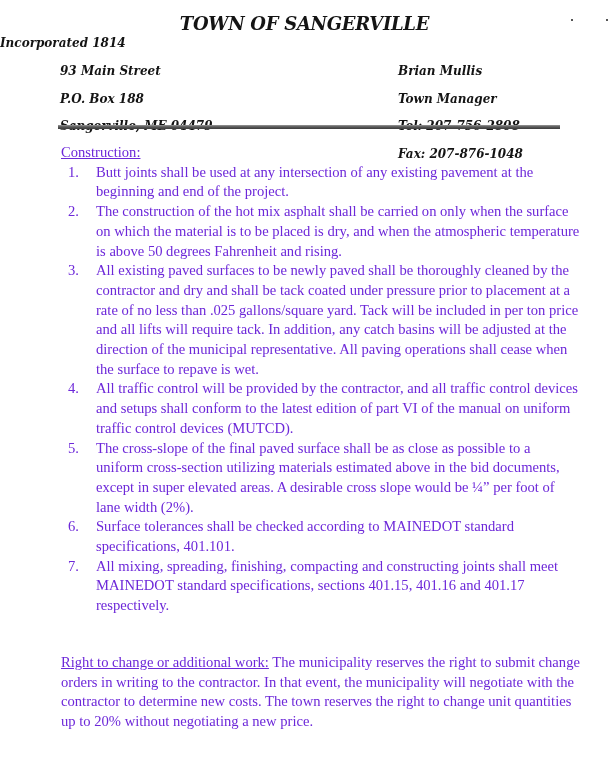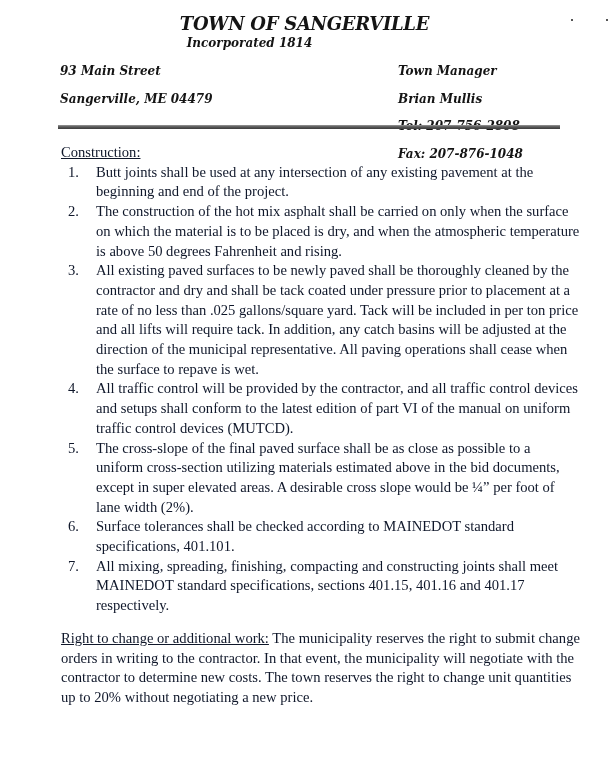--- a/index.html
+++ b/index.html
@@ -31,21 +31,20 @@
       width: 609px;
       text-align: center;
       font-size: 18px;
       letter-spacing: -0.3px;
     }
     .incorporated {
       position: absolute;
       top: 36px;
       left: 0;
       width: 499px;
-      text-align: center;
       font-size: 12px;
     }
     .addr-left {
       position: absolute;
       left: 60px;
       top: 52px;
       font-size: 12px;
       line-height: 15.5px;
     }
     .addr-right {
@@ -65,21 +64,21 @@
       background: linear-gradient(to bottom, #9a9a9a 0%, #5a5a5a 45%, #3c3c3c 100%);
     }
     .body-text {
       position: absolute;
       left: 61px;
       top: 143px;
       width: 520px;
       font-family: "Liberation Serif", "DejaVu Serif", serif;
       font-size: 14.6px;
       line-height: 19.7px;
-      color: #0f172a;
+      color: #6d28d9;
     }
     .section-heading {
       text-decoration: underline;
       margin: 0;
     }
     ol.construction-list {
       margin: 0;
       padding: 0 0 0 0;
       list-style: none;
     }
@@ -87,47 +86,48 @@
       position: relative;
       padding-left: 28px;
       margin-left: 7px;
     }
     ol.construction-list li .num {
       position: absolute;
       left: 0;
       top: 0;
     }
     .right-to-change {
-      margin-top: 13px;
+      margin-top: 37px;
     }
     .rtc-heading {
       text-decoration: underline;
     }
     .speck {
       position: absolute;
       width: 2px;
       height: 2px;
       background: #555;
     }
   </style>
 </head>
 <body>
 
 <div class="letterhead">
   <div class="town-title">TOWN OF SANGERVILLE</div>
   <div class="incorporated">Incorporated 1814</div>
 
   <div class="addr-left">
     <div>93 Main Street</div>
+    <div>P.O. Box 188</div>
     <div>Sangerville, ME  04479</div>
   </div>
 
   <div class="addr-right">
+    <div>Brian Mullis</div>
     <div>Town Manager</div>
-    <div>Brian Mullis</div>
     <div>Tel:  207-756-2808</div>
     <div>Fax: 207-876-1048</div>
   </div>
 </div>
 
 <div class="rule"></div>
 
 <div class="speck" style="left:571px;top:19px;"></div>
 <div class="speck" style="left:606px;top:19px;"></div>
 

